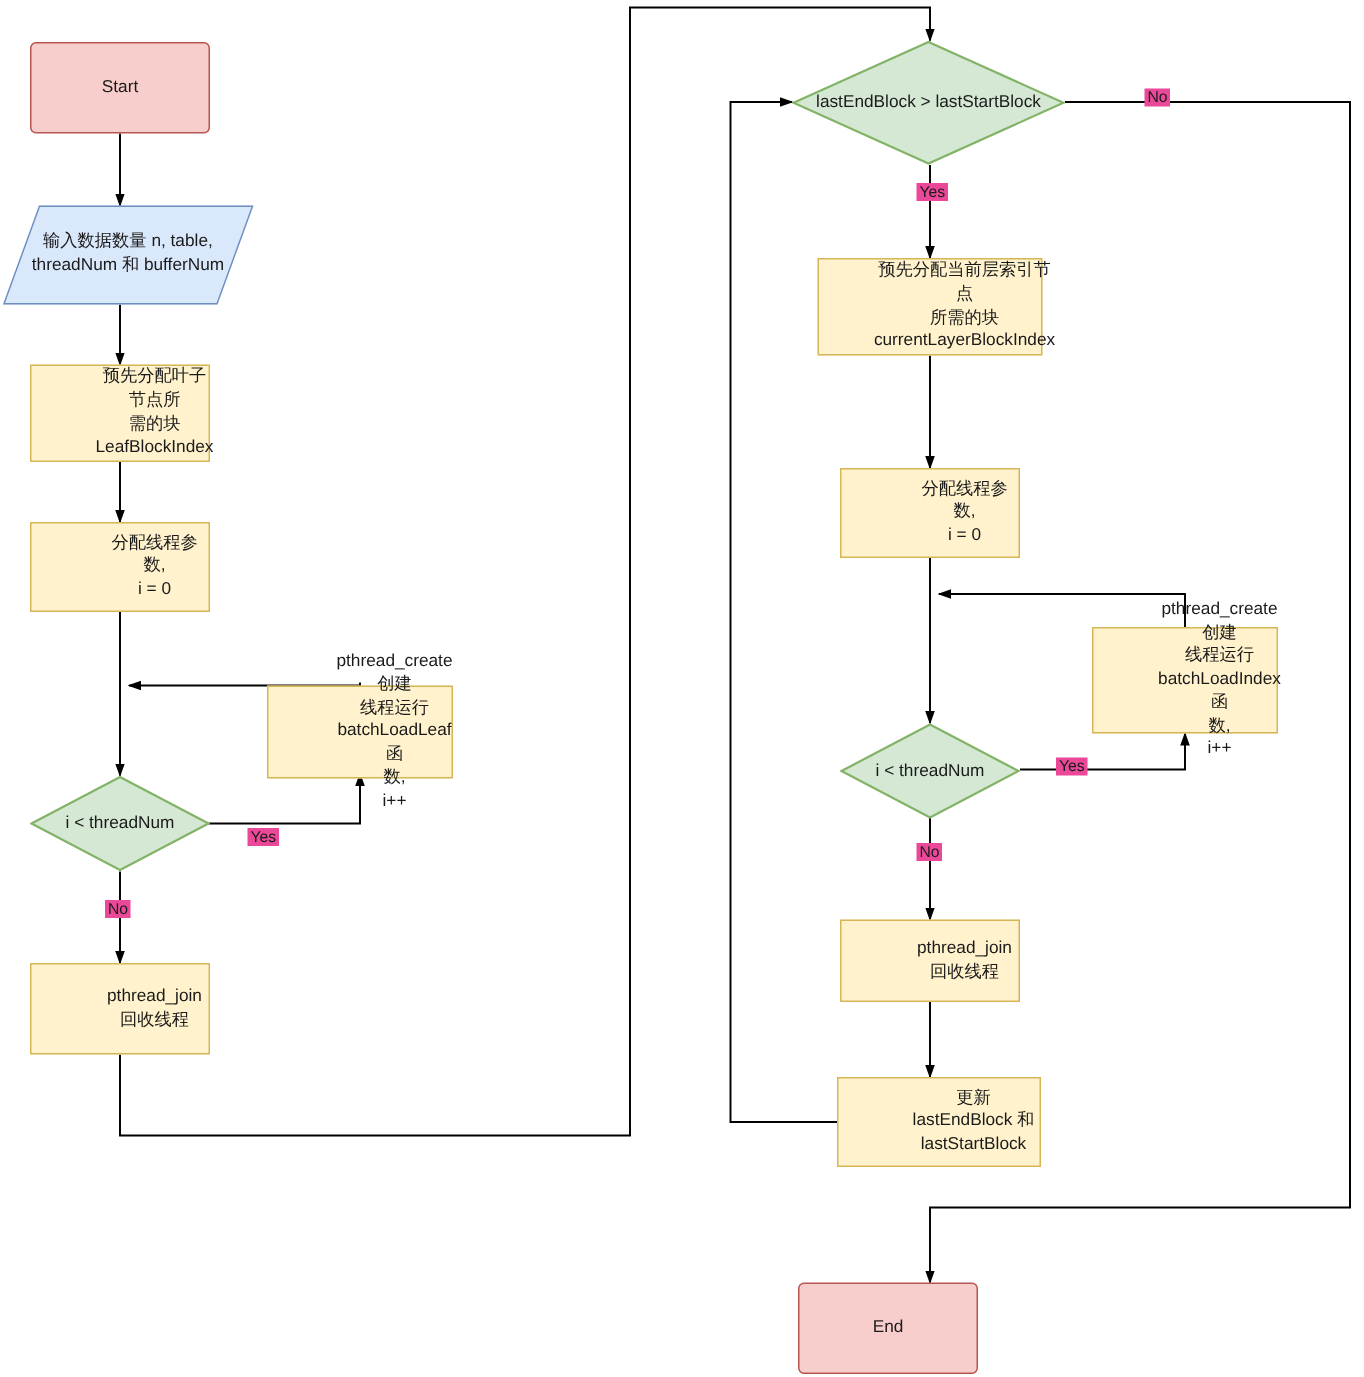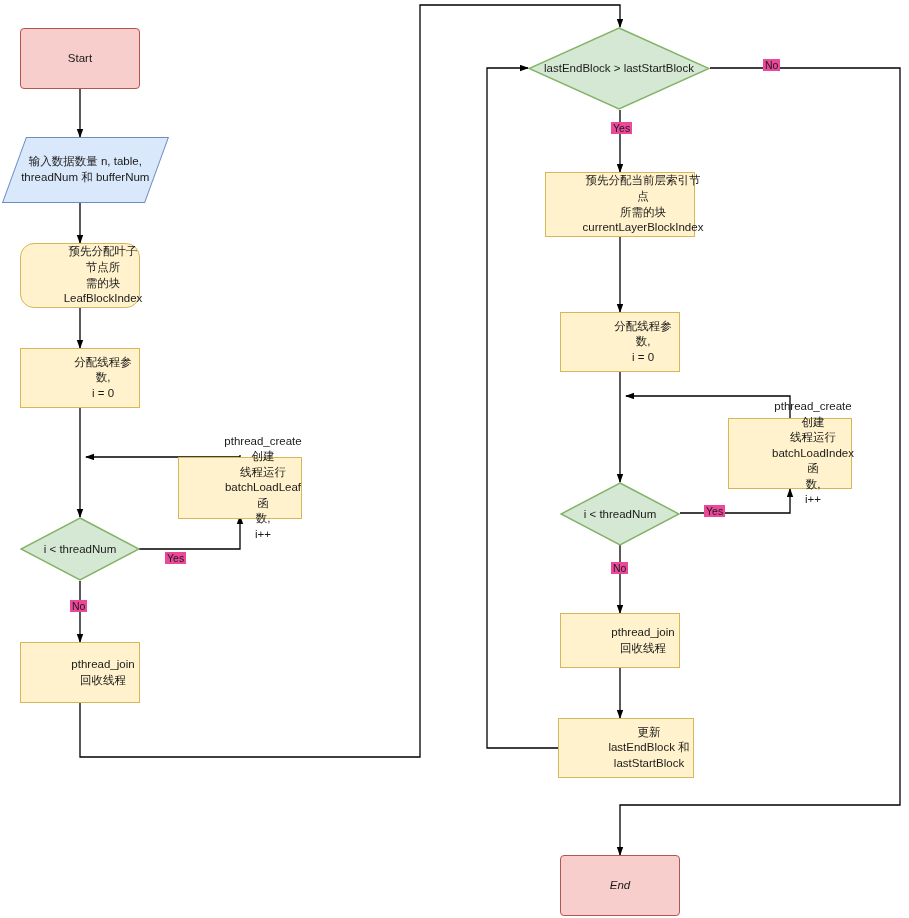--- a/index.html
+++ b/index.html
@@ -140,21 +140,21 @@
     </g>
   </svg>
 
   <div class="node terminator" style="left:20px; top:28px; width:120px; height:61px;">Start</div>
 
   <div class="node io-para" style="left:14px; top:137px; width:143px; height:66px;">
     <span>输入数据数量 n, table,
 threadNum 和 bufferNum</span>
   </div>
 
-  <div class="node process" style="left:20px; top:243px; width:120px; height:65px;border-radius:14px;">预先分配叶子节点所
+  <div class="node process" style="left:20px; top:243px; width:120px; height:65px;">预先分配叶子节点所
 需的块
 LeafBlockIndex</div>
 
   <div class="node process" style="left:20px; top:348px; width:120px; height:60px;">分配线程参数,
 i = 0</div>
 
   <div class="node process" style="left:178px; top:457px; width:124px; height:62px;">pthread_create 创建
 线程运行
 batchLoadLeaf 函
 数,
@@ -194,21 +194,21 @@
       <polygon points="60,1 119,32 60,63 1,32" fill="#d5e8d4" stroke="#82b366" stroke-width="1.5"></polygon>
     </svg>
     <div class="decision-label">i &lt; threadNum</div>
   </div>
 
   <div class="node process" style="left:560px; top:613px; width:120px; height:55px;">pthread_join 回收线程</div>
 
   <div class="node process" style="left:558px; top:718px; width:136px; height:60px;">更新 lastEndBlock 和
 lastStartBlock</div>
 
-  <div class="node terminator" style="left:560px; top:855px; width:120px; height:61px;font-style:italic;">End</div>
+  <div class="node terminator" style="left:532px; top:855px; width:120px; height:61px;">End</div>
 
   <div class="edge-label" style="left:165px; top:552px;">Yes</div>
   <div class="edge-label" style="left:70px; top:600px;">No</div>
   <div class="edge-label" style="left:611px; top:122px;">Yes</div>
   <div class="edge-label" style="left:763px; top:59px;">No</div>
   <div class="edge-label" style="left:704px; top:505px;">Yes</div>
   <div class="edge-label" style="left:611px; top:562px;">No</div>
 
 </div>
 

